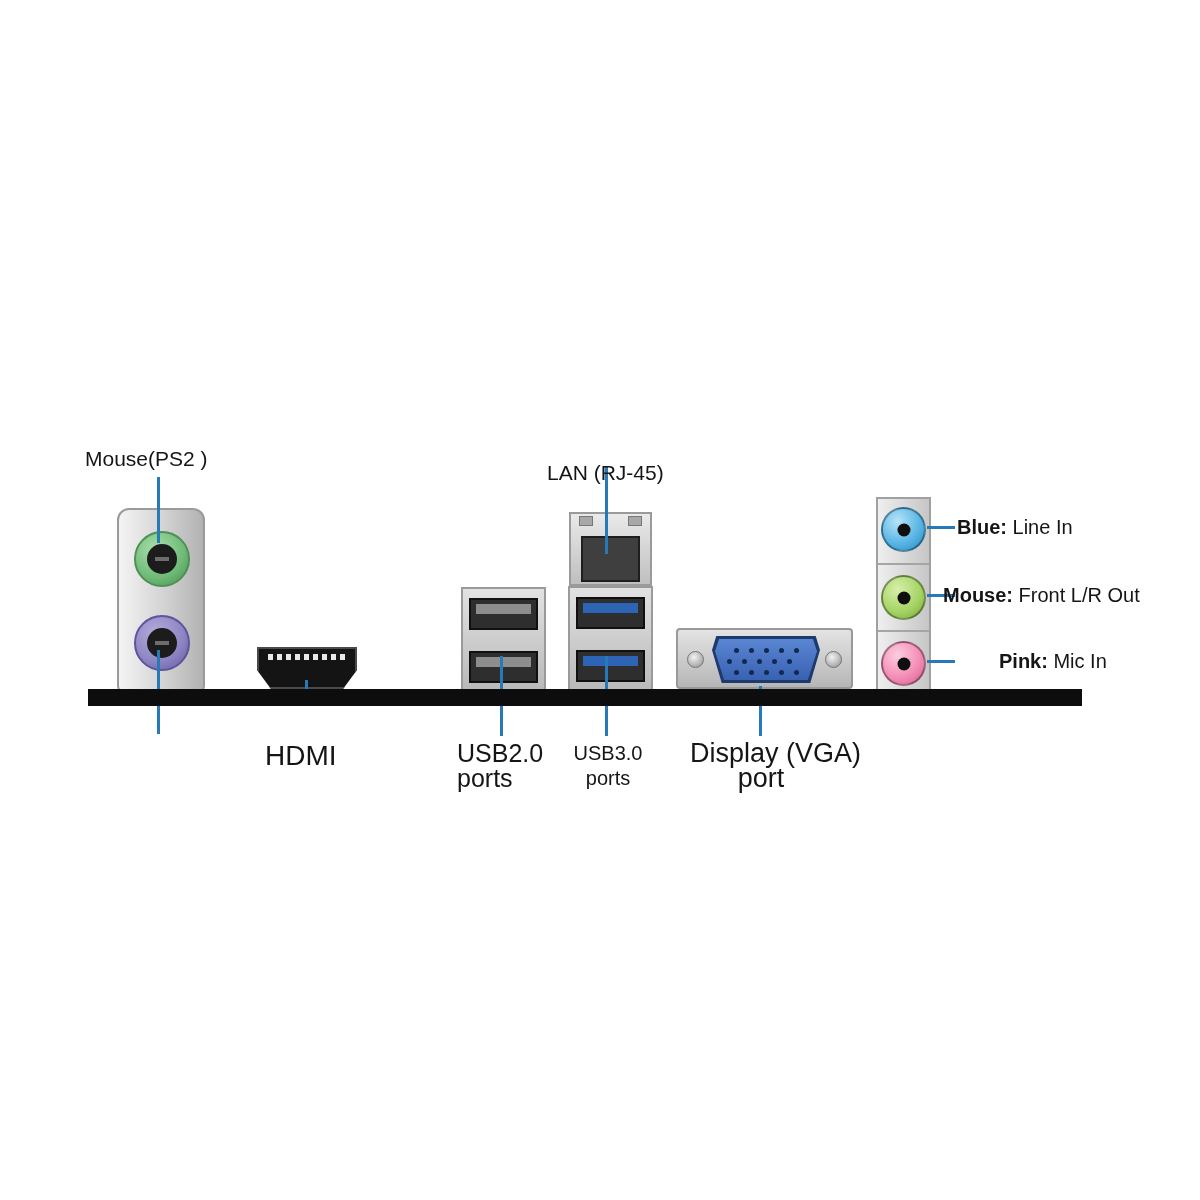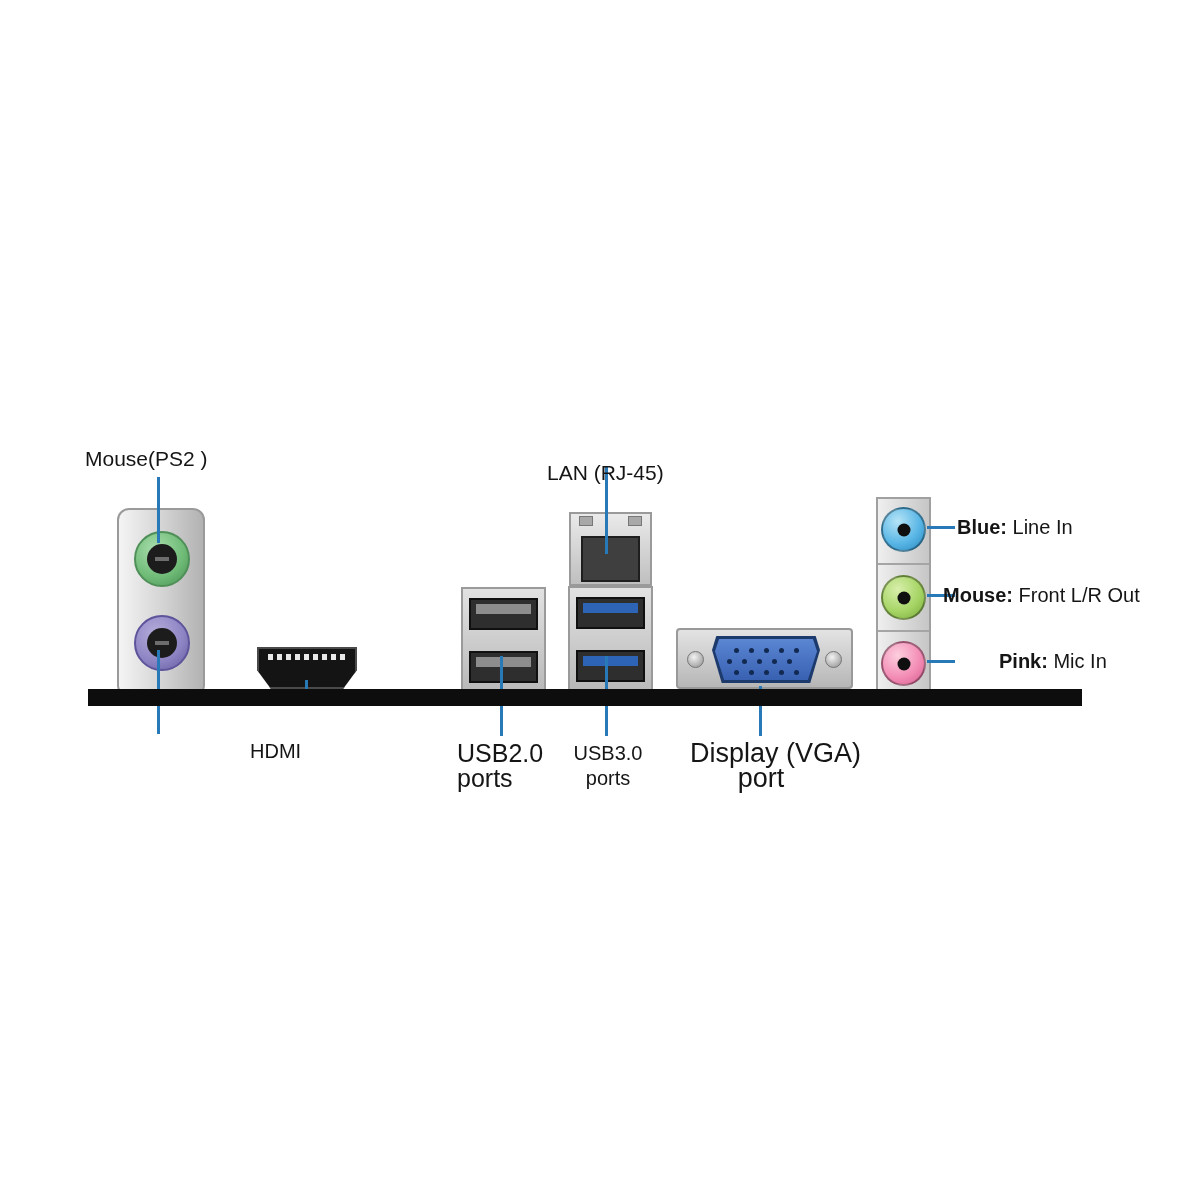--- a/index.html
+++ b/index.html
@@ -104,21 +104,21 @@
     background:radial-gradient(circle at 36% 30%,#b6e4f7,#57b5e5 58%,#2b86bd); }
   .jack.lime { top:76px;
     background:radial-gradient(circle at 36% 30%,#d8efab,#a5d464 58%,#78a93c); }
   .jack.pink { top:142px;
     background:radial-gradient(circle at 36% 30%,#fccede,#f38cb5 58%,#d25b8d); }
 
   
   .lbl { position:absolute; z-index:40; color:#151515; white-space:nowrap; }
   .lbl-mouse { left:85px; top:447px; font-size:21px; }
   .lbl-keyb  { left:47px; top:741px; font-size:28px; }
-  .lbl-hdmi  { left:250px; top:740px; font-size:20px; }
+  .lbl-hdmi  { left:265px; top:740px; font-size:28px; }
   .lbl-lan   { left:547px; top:437px; font-size:21px;margin-top:24px; }
   .lbl-usb2  { left:457px; top:741px; width:92px; 
                font-size:25px; line-height:25px; }
   .lbl-usb3  { left:562px; top:741px; width:92px; text-align:center;
                font-size:20px; line-height:25px; }
   .lbl-vga   { left:690px; top:741px; width:142px; text-align:center;
                font-size:27px; line-height:25px; }
   .lbl-aud   { font-size:20px; }
   .lbl-aud1  { left:957px; top:516px; }
   .lbl-aud2  { left:943px; top:584px; }

